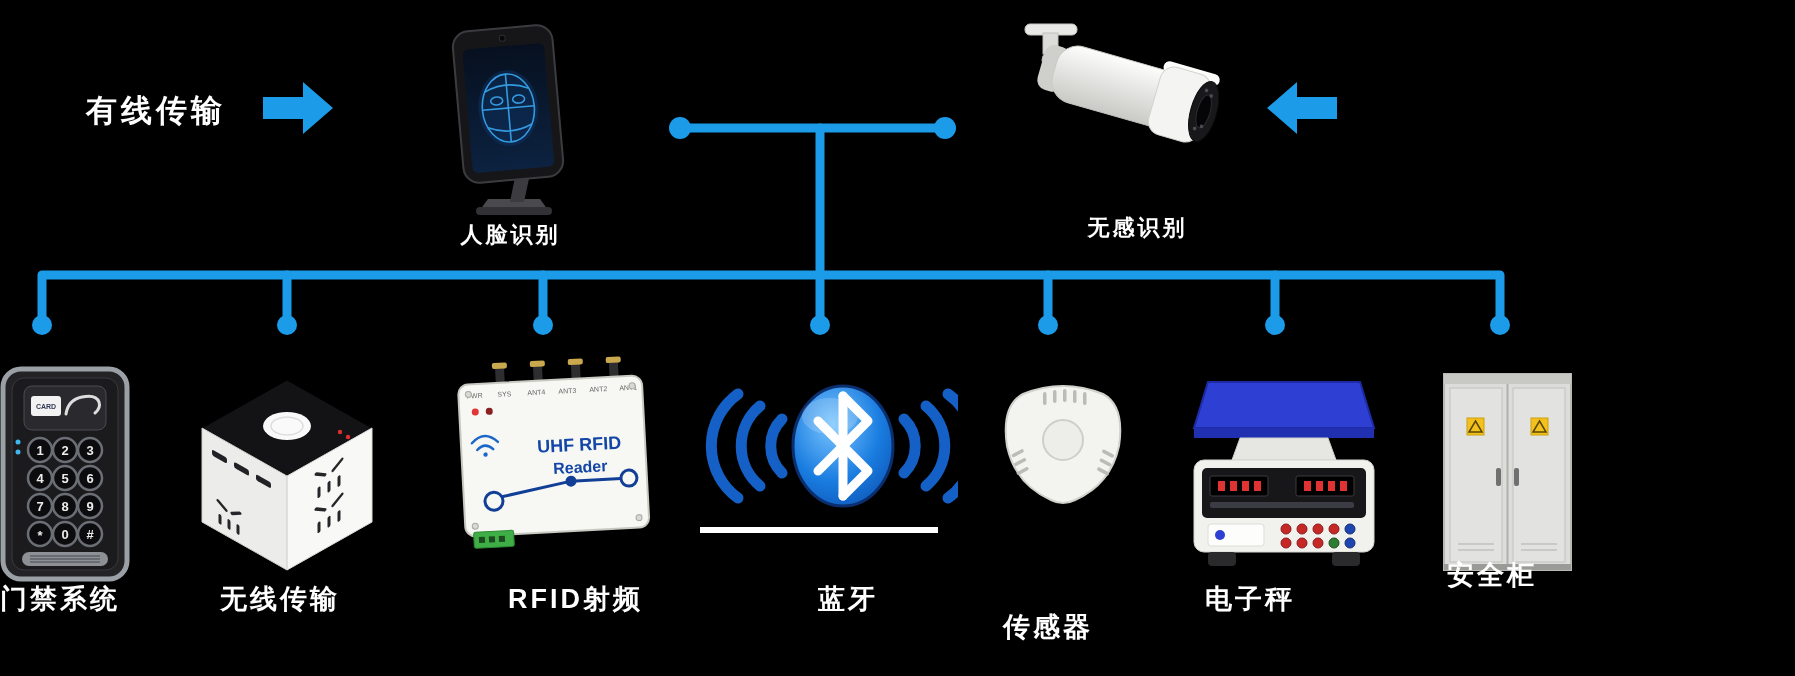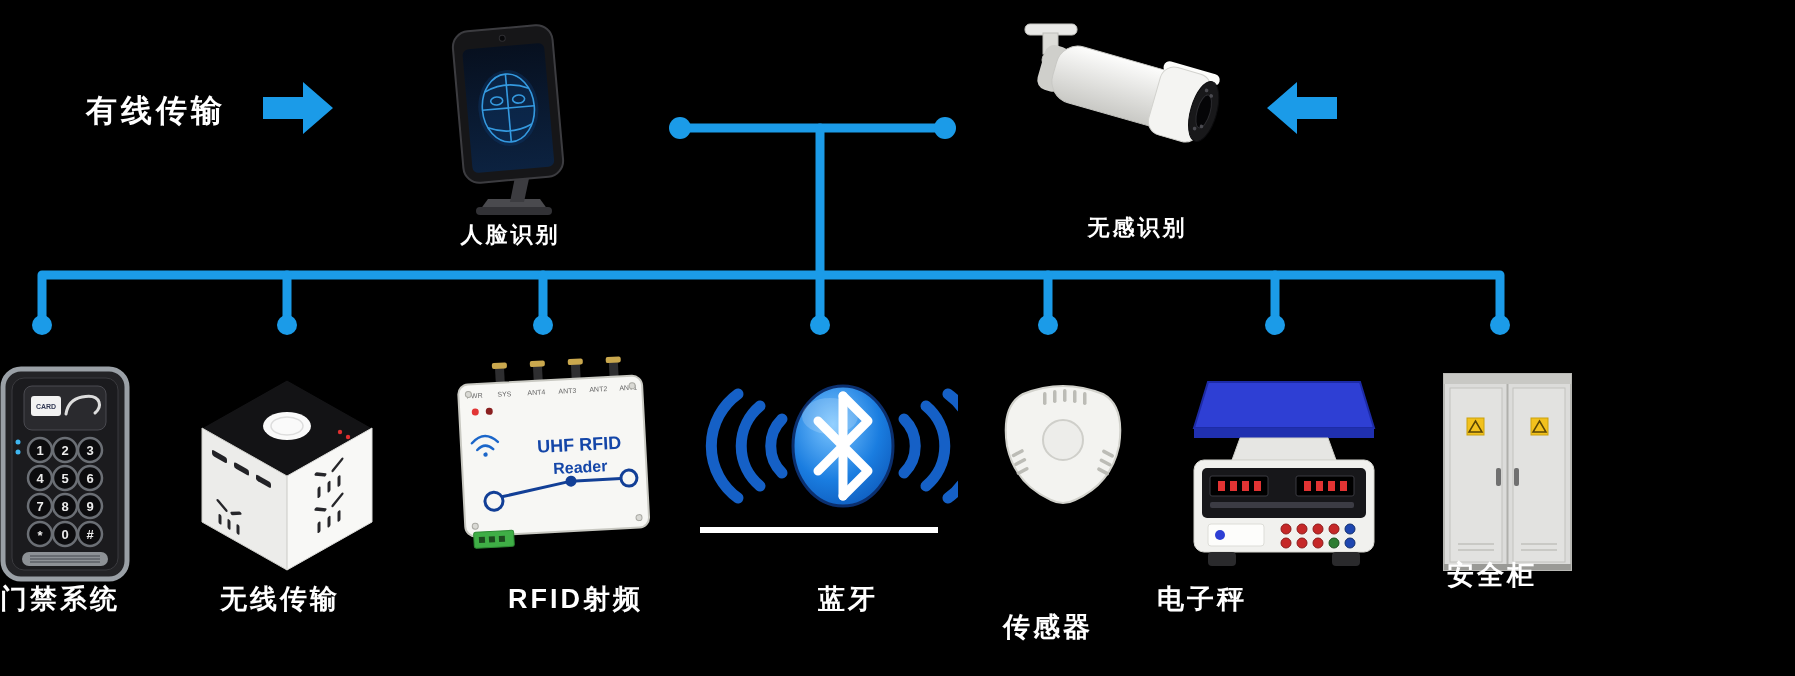--- a/index.html
+++ b/index.html
@@ -355,16 +355,16 @@
       </g>
       <rect x="4" y="196" width="127" height="6" fill="#9a9a96"></rect>
     </svg>
   </div>
 
   <div class="abs devlabel" style="left:0px;width:130px;top:561px">门禁系统</div>
   <div class="abs devlabel" style="left:220px;width:130px;top:561px">无线传输</div>
   <div class="abs devlabel" style="left:508px;width:140px;top:561px">RFID射频</div>
   <div class="abs devlabel" style="left:818px;width:100px;top:561px">蓝牙</div>
   <div class="abs devlabel" style="left:1003px;width:120px;top:589px">传感器</div>
-  <div class="abs devlabel" style="left:1157px;width:120px;top:561px">电子秤</div>
+  <div class="abs devlabel" style="left:1205px;width:120px;top:561px">电子秤</div>
   <div class="abs devlabel" style="left:1447px;width:120px;top:537px">安全柜</div>
 
 </div>
 
 </body></html>

